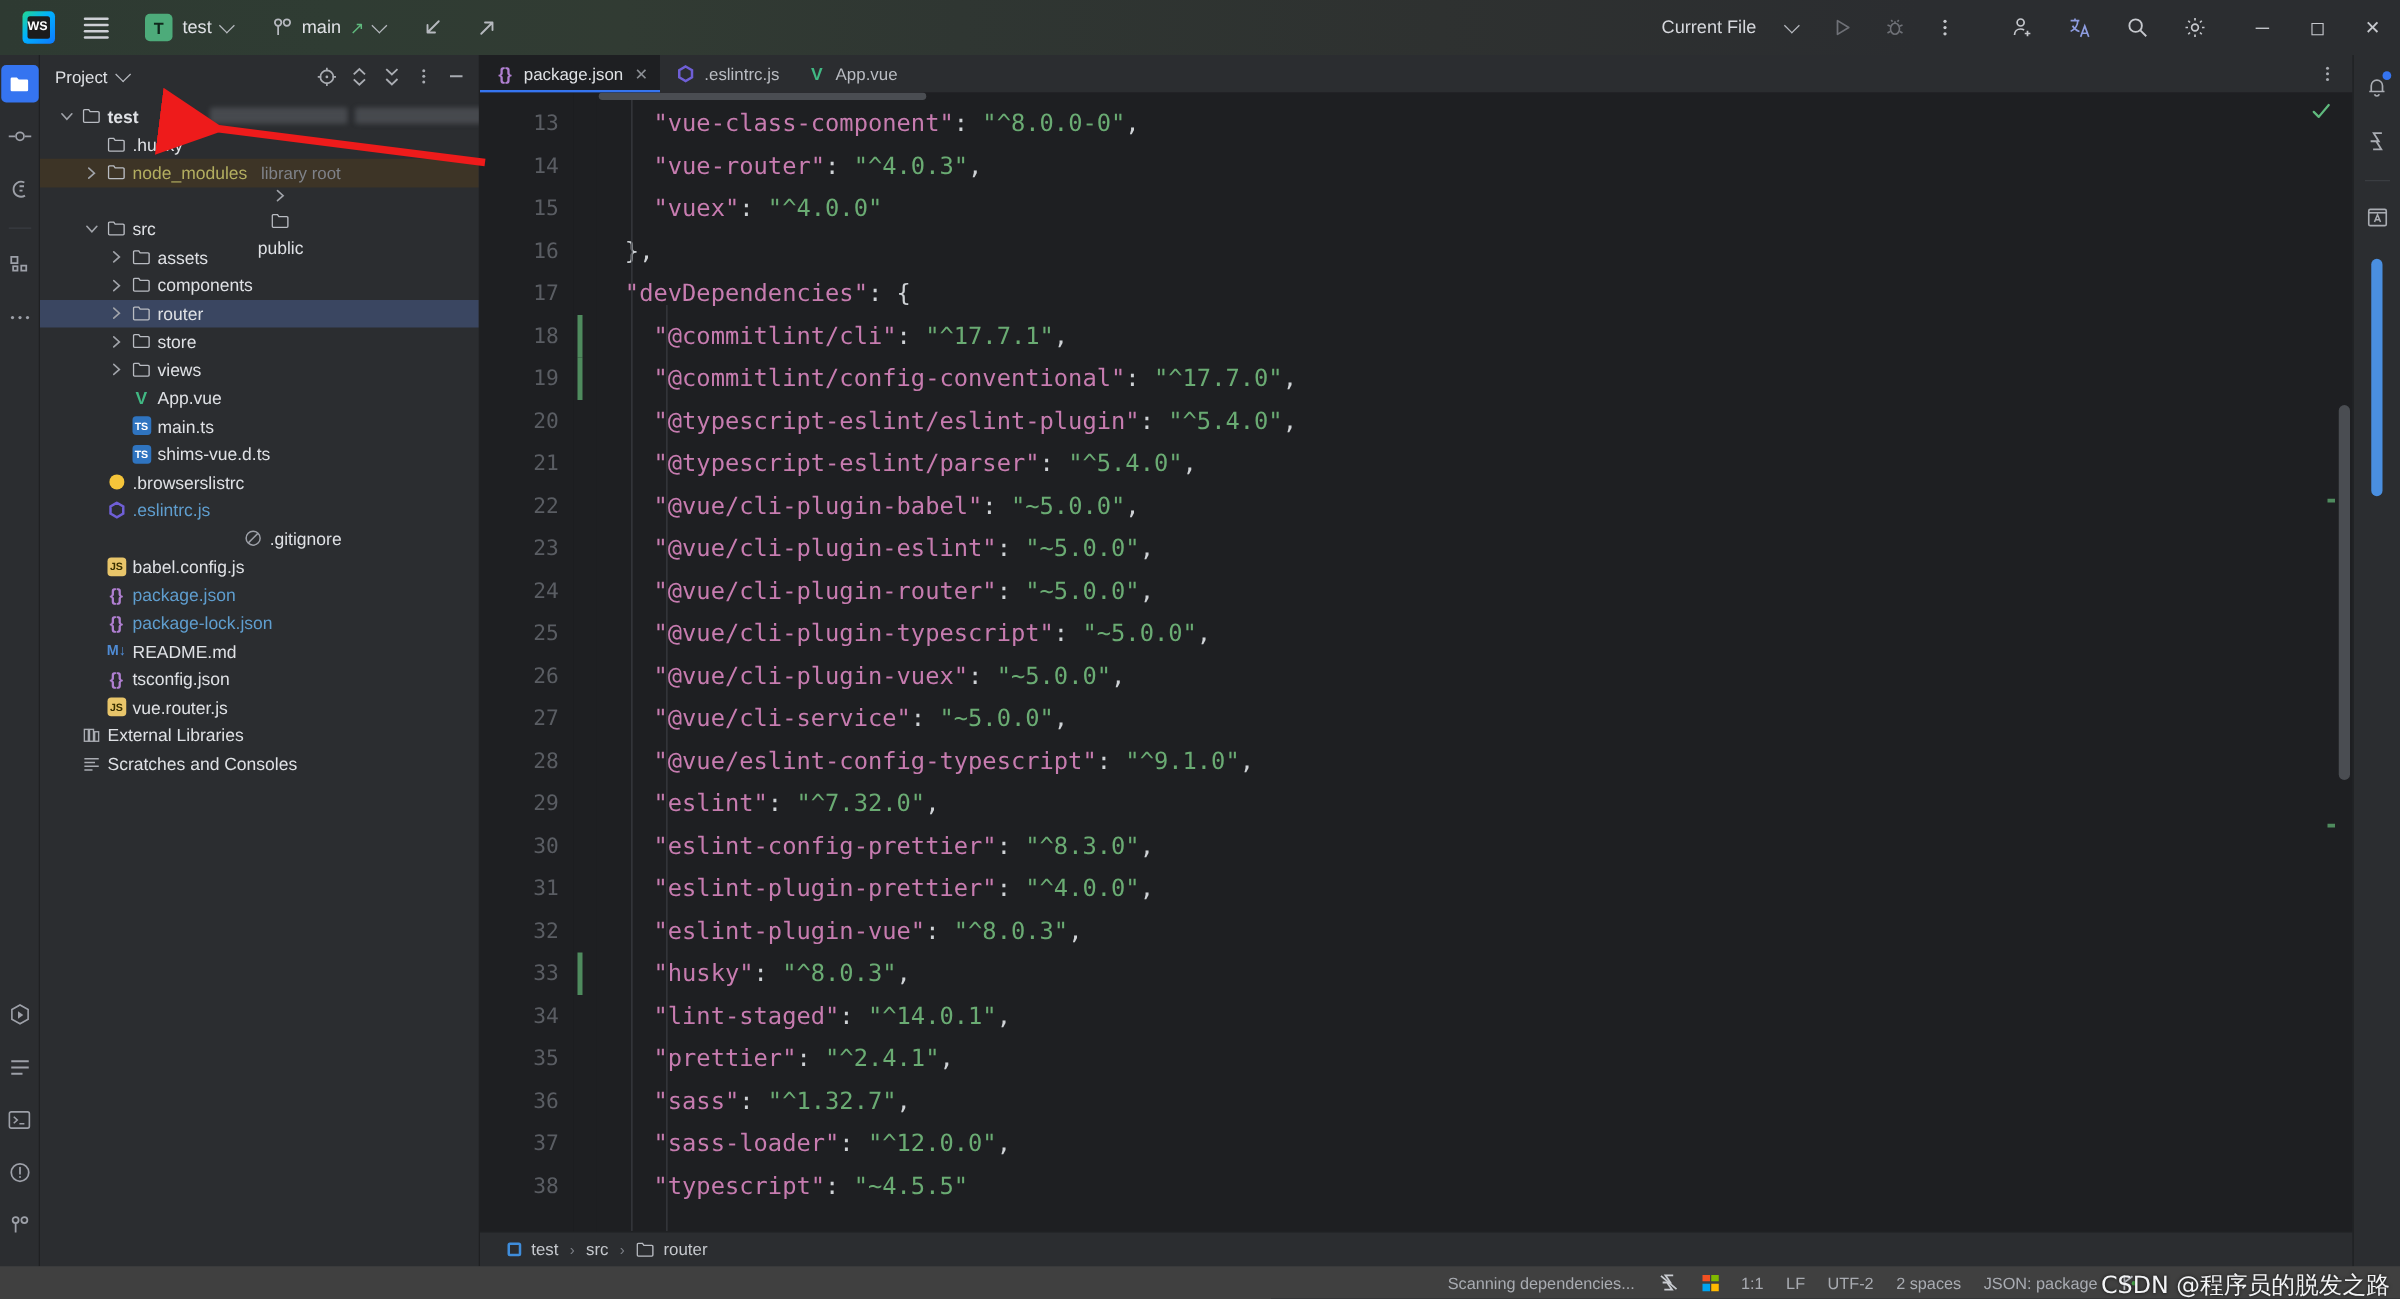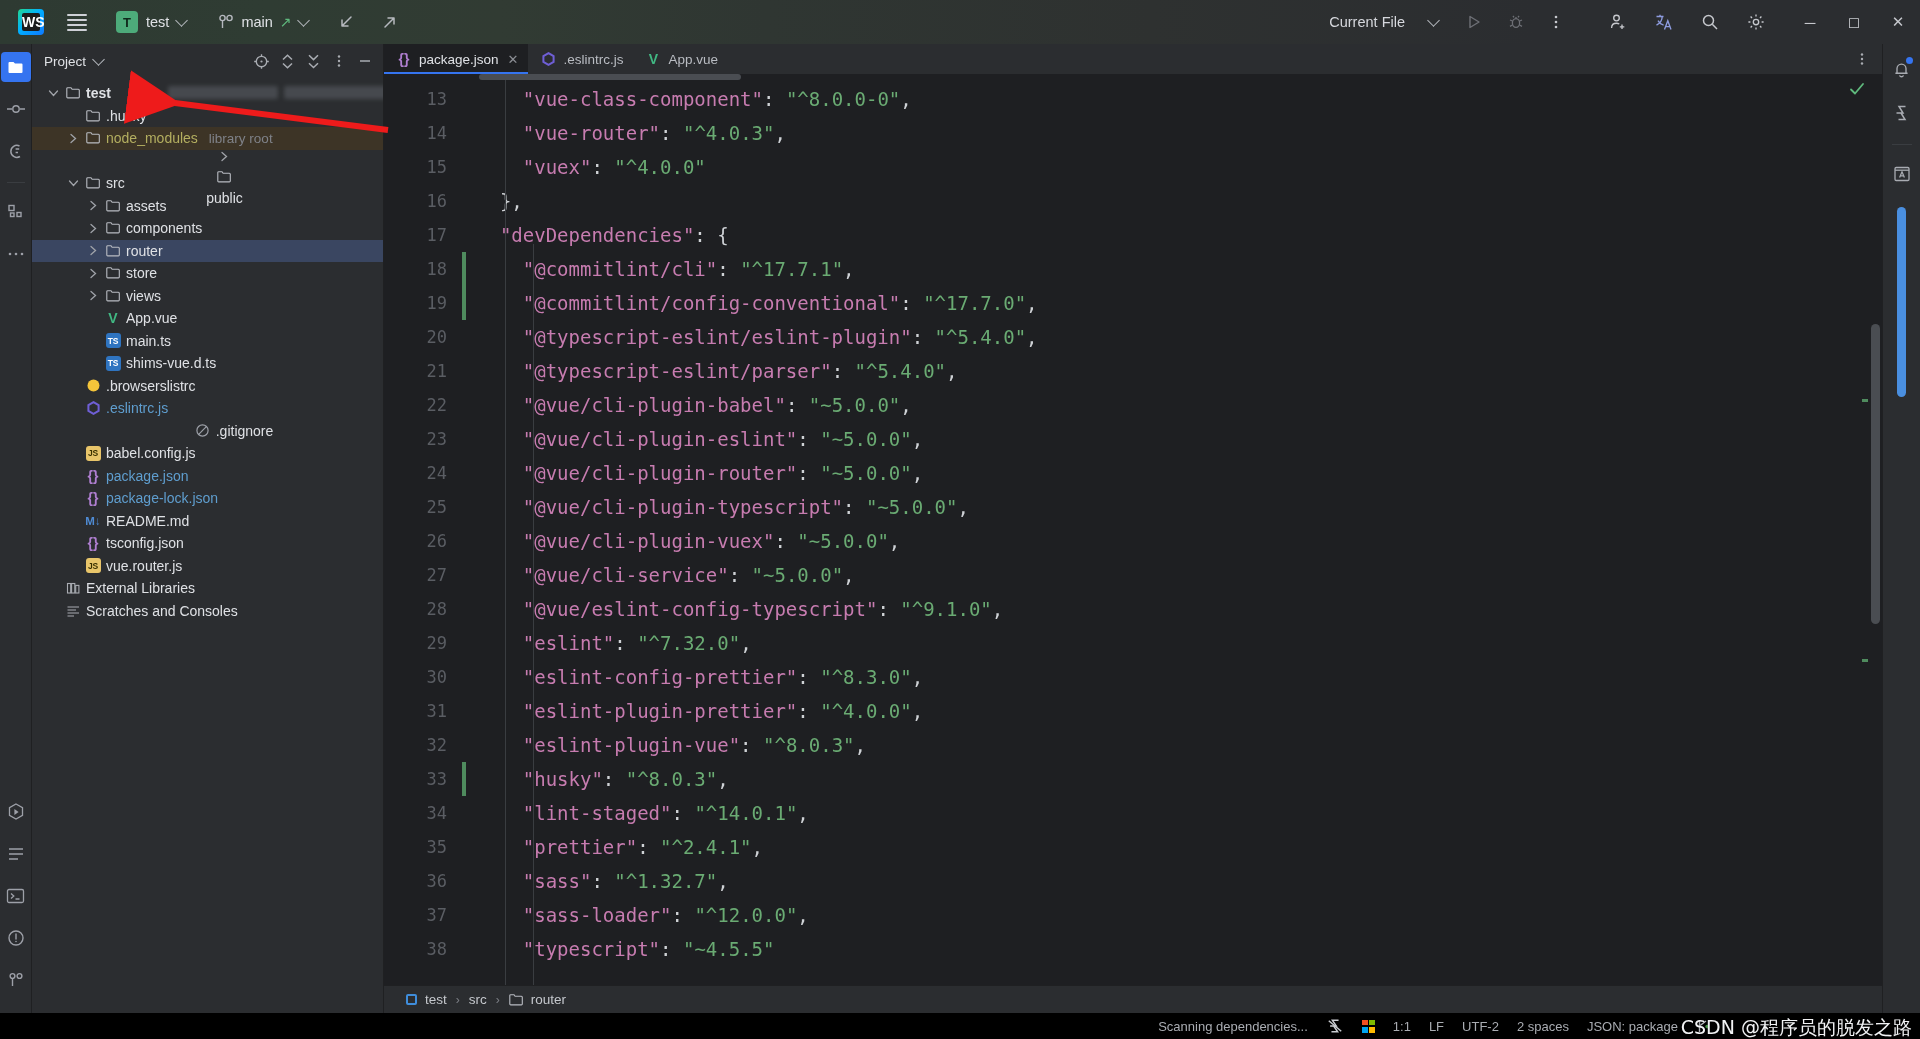--- a/index.html
+++ b/index.html
@@ -21,21 +21,21 @@
     position: relative; z-index: 5;
   }
   .ws-logo {
     width: 26px; height: 26px; margin-left: 10px; margin-right: 16px;
     border-radius: 4px; position: relative; overflow: hidden;
     background: linear-gradient(135deg,#22d88f 0%,#00b0ff 45%,#0f78ff 100%);
     display: flex; align-items: center; justify-content: center;
   }
   .ws-logo .ws-inner {
     width: 18px; height: 18px; background:#1c1c1c; border-radius:2px;
-    color: #fff; font-size: 14px; font-weight: bold; line-height: 18px; text-align: left;
+    color: #fff; font-size: 10px; font-weight: bold; line-height: 18px; text-align: left;
     font-family: "Liberation Sans", sans-serif;
   }
   .hamburger { width: 34px; height: 34px; display:flex; flex-direction:column; justify-content:center; align-items:center; gap:3px; margin-right: 14px; cursor:pointer;}
   .hamburger i { display:block; width: 20px; height: 2px; background:#ced0d6; border-radius:1px;}
   .proj-chip {
     display:flex; align-items:center; gap:8px; padding: 4px 8px; border-radius:5px; cursor:pointer;
   }
   .proj-badge {
     width:22px;height:22px;border-radius:4px;background:#4dab7a;color:#10281c;
     font-size:13px;font-weight:700;display:flex;align-items:center;justify-content:center;
@@ -130,21 +130,21 @@
   .rrail-sep { width:20px;height:1px;background:#3a3d41;margin:2px 0 14px 0; }
   .bell-dot { position:absolute; right:4px; top:3px; width:7px;height:7px;border-radius:50%;background:#3574f0;}
 
   
   .navbar { height:28px; flex:0 0 28px; background:#2b2d30; display:flex; align-items:center; padding-left:16px; gap:6px; border-top:1px solid #1f2022;}
   .crumb { display:flex; align-items:center; gap:6px; font-size:13.5px; color:#c5c8cd; cursor:pointer; padding:1px 3px; border-radius:3px;}
   .crumb-sep { color:#7b7e85; font-size:12px; }
   .blue-sq { width:11px;height:11px;border:2px solid #3f8ddb;border-radius:2px;}
 
   
-  .status { height:26px; flex:0 0 26px; background:#000000; display:flex; align-items:center; font-size:13px; color:#a9acb2; padding-left:14px; position:relative;}
+  .status { height:26px; flex:0 0 26px; background:#404040; display:flex; align-items:center; font-size:13px; color:#a9acb2; padding-left:14px; position:relative;}
   .status .sitem { padding:0 9px; cursor:pointer; white-space:nowrap;}
   .status .sright { margin-left:auto; display:flex; align-items:center; }
   .ms-logo { width:13px;height:13px;display:grid;grid-template-columns:1fr 1fr;grid-template-rows:1fr 1fr;gap:1.5px;}
   .ms-logo i:nth-child(1){background:#f25022;} .ms-logo i:nth-child(2){background:#7fba00;}
   .ms-logo i:nth-child(3){background:#00a4ef;} .ms-logo i:nth-child(4){background:#ffb900;}
   .watermark { font-family:"DejaVu Sans", sans-serif; font-size:19px; color:#f2f3f5; text-shadow:0 0 3px rgba(0,0,0,.8); white-space:nowrap; }
   .wm-wrap { position:absolute; right:8px; bottom:-2px; display:flex; align-items:center; gap:4px; }
 </style>
 </head>
 <body>

